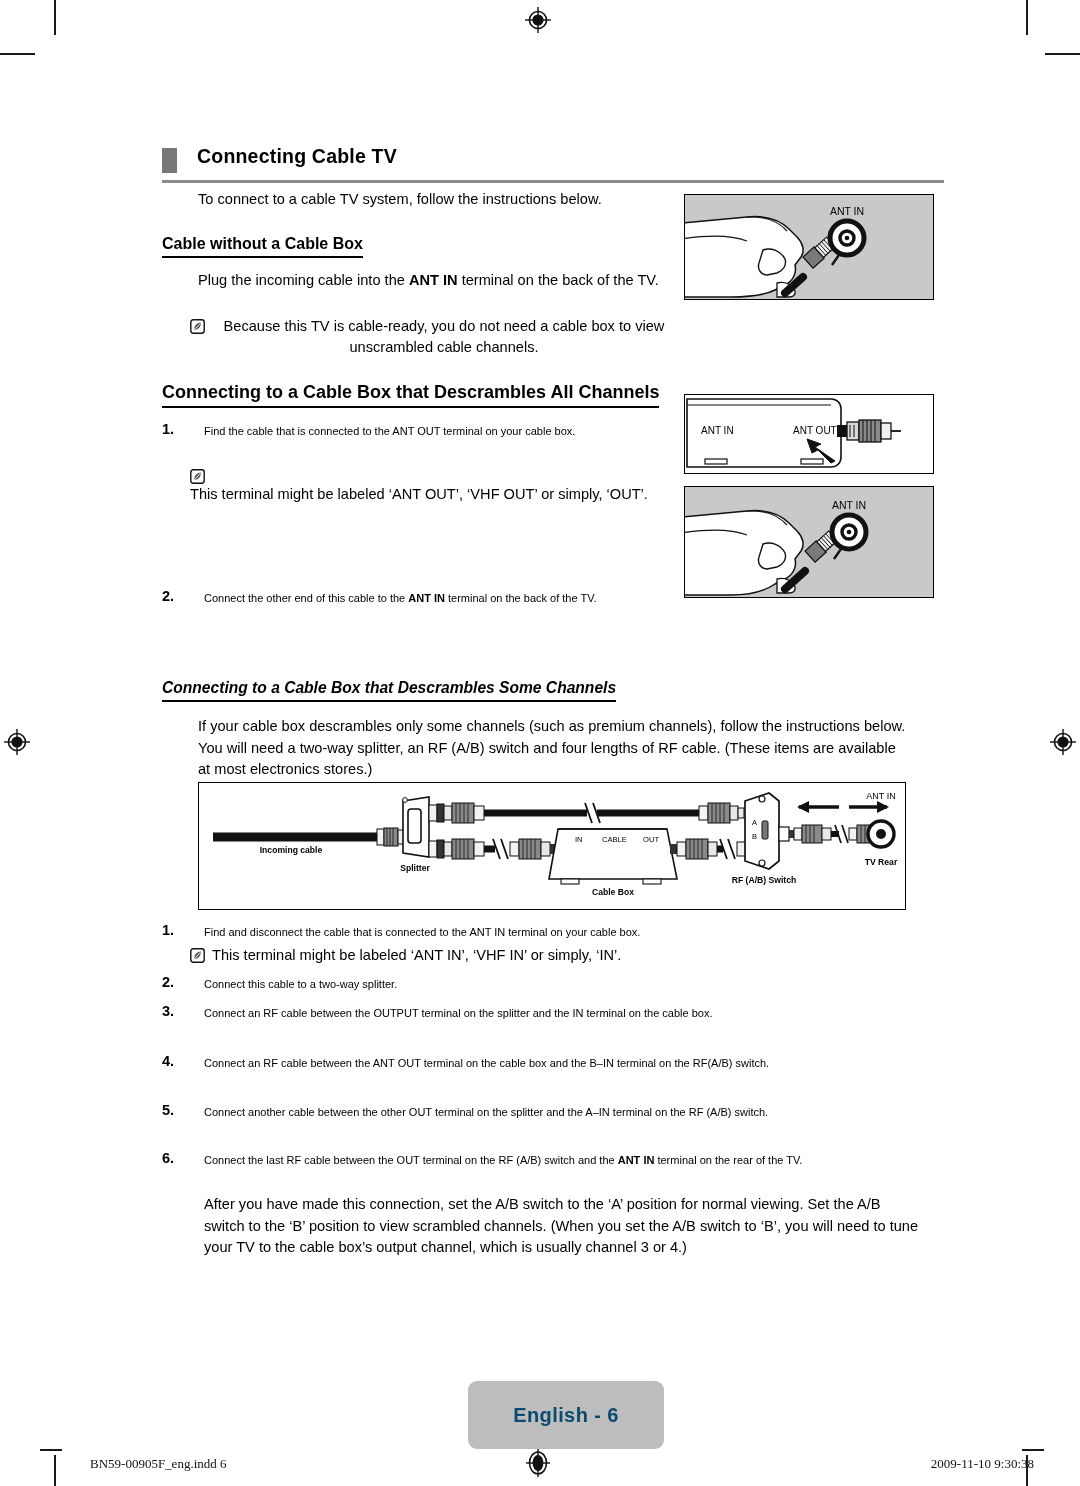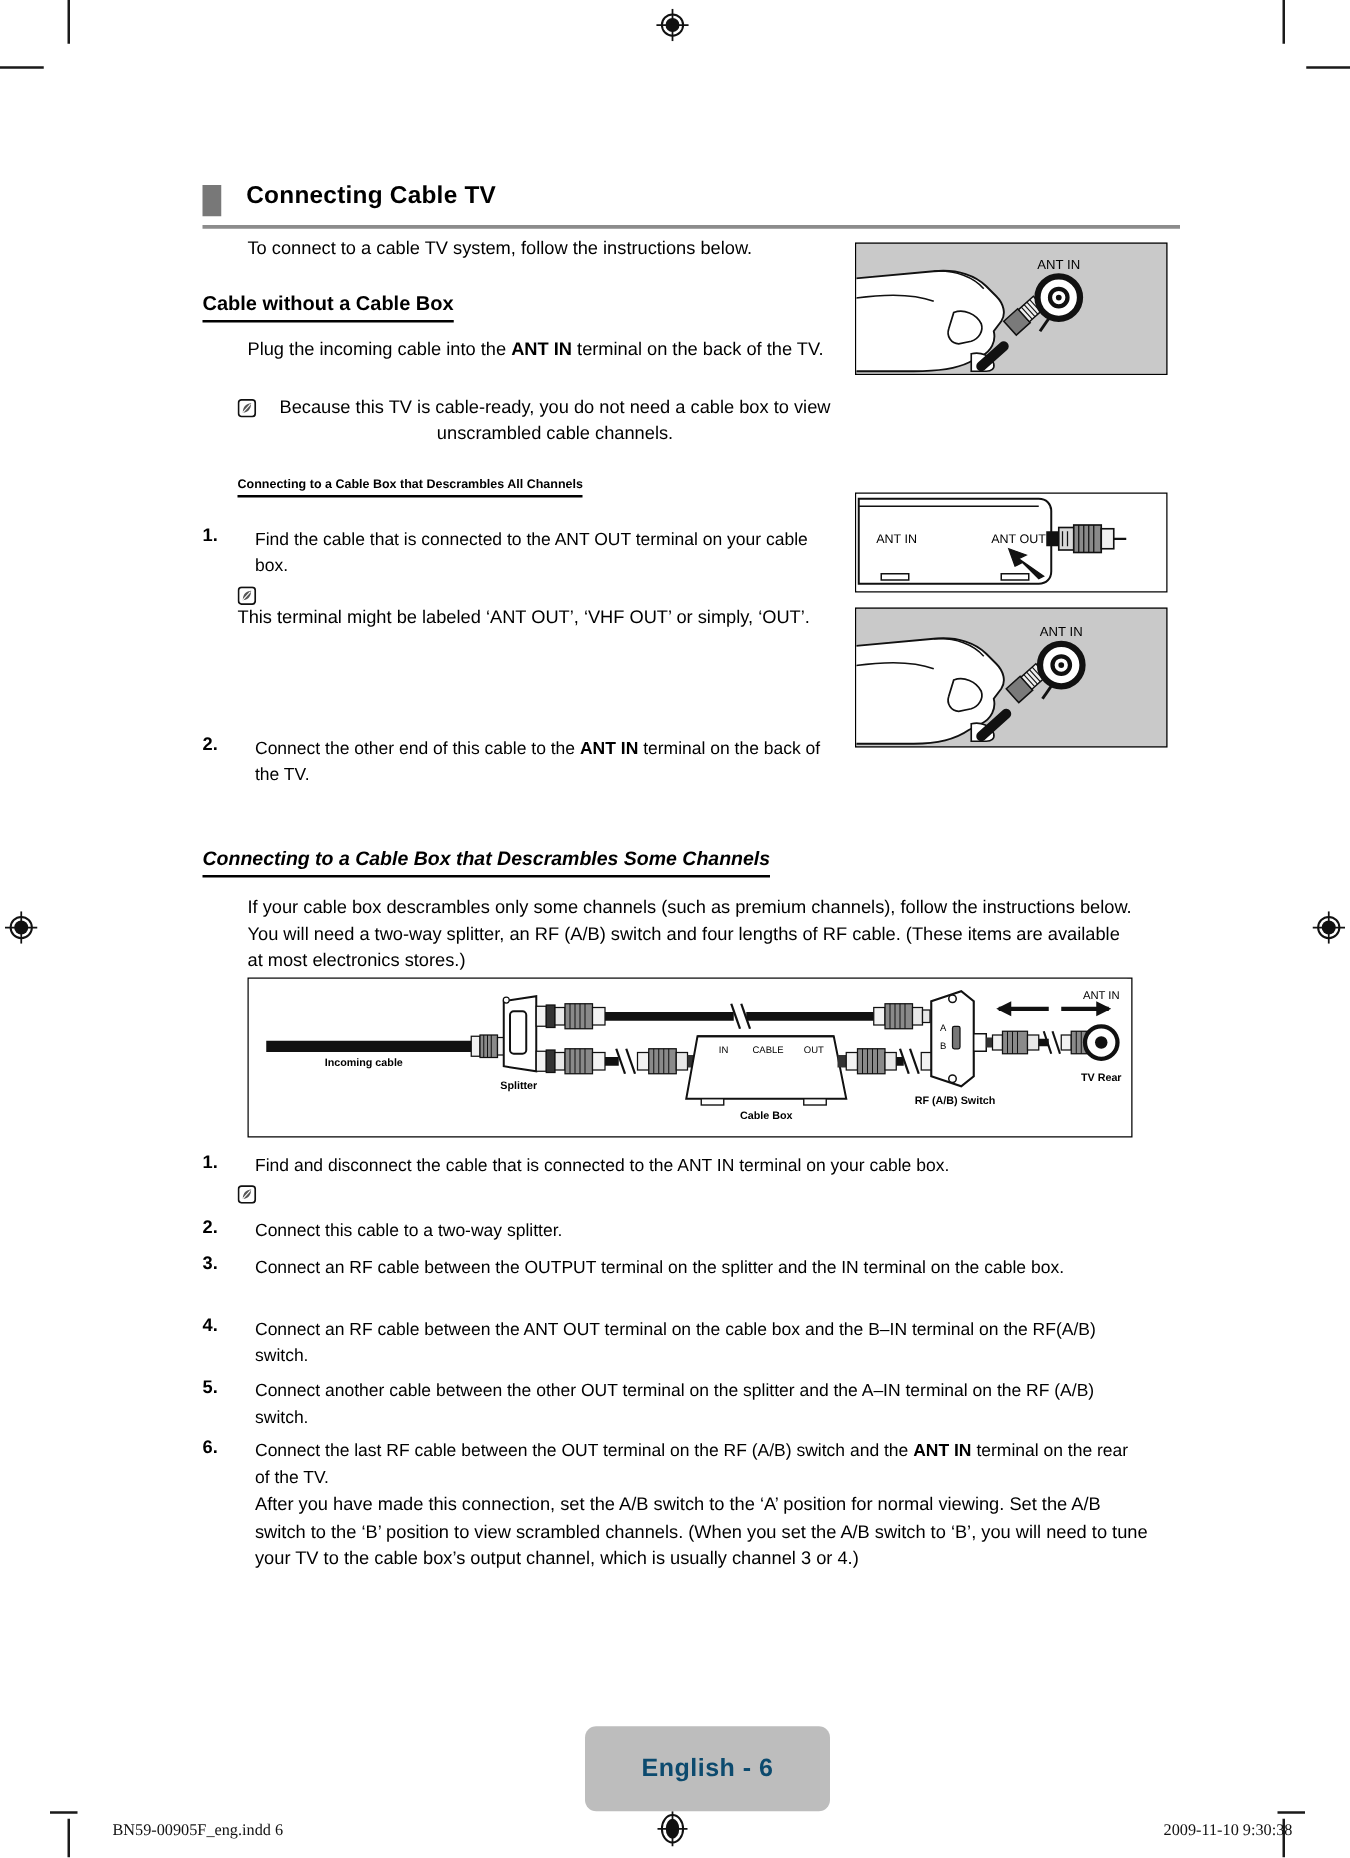--- a/index.html
+++ b/index.html
@@ -85,21 +85,21 @@
   .step .num {
     position: absolute;
     left: 0; top: 0;
     width: 26px;
     font-size: 14.6px;
     font-weight: bold;
     text-align: left;
   }
   .step .body {
     margin-left: 42px;
-    font-size: 14px;
+    font-size: 11px;
     line-height: 21px;
   }
   .step .body b { font-weight: bold; }
 
   
   .note { position: absolute; display: flex; align-items: flex-start; }
   .note .nicon {
     flex: 0 0 auto;
     width: 15px; height: 15px;
     margin-top: 3px;
@@ -230,21 +230,21 @@
     <span class="nicon">
       <svg width="15" height="15" viewBox="0 0 15 15">
         <rect x="0.8" y="0.8" width="13.4" height="13.4" rx="2.4" fill="none" stroke="#111" stroke-width="1.4"></rect>
         <path d="M4.2 11.1 C4.2 6.4 7.2 3.6 10.9 3.6 C10.9 8.3 8.0 11.1 4.2 11.1 Z" fill="#555"></path>
         <line x1="4.2" y1="11.1" x2="10.4" y2="4.3" stroke="#fff" stroke-width="0.9"></line>
       </svg>
     </span>
     <span class="ntext">Because this TV is cable-ready, you do not need a cable box to view unscrambled cable channels.</span>
   </div>
 
-  <div class="sub-head" style="left:150px; top:382px; font-size:10px;margin-left:28px;">Connecting to a Cable Box that Descrambles All Channels</div>
+  <div class="sub-head" style="left:150px; top:382px; font-size:18px;">Connecting to a Cable Box that Descrambles All Channels</div>
 
   <div class="step" style="left:150px; top:421px; width:500px;">
     <div class="num">1.</div>
     <div class="body">Find the cable that is connected to the ANT OUT terminal on your cable box.</div>
   </div>
 
   <div class="note" style="left:178px; top:466px; width:470px;flex-direction:column;">
     <span class="nicon">
       <svg width="15" height="15" viewBox="0 0 15 15">
         <rect x="0.8" y="0.8" width="13.4" height="13.4" rx="2.4" fill="none" stroke="#111" stroke-width="1.4"></rect>
@@ -270,20 +270,21 @@
   </div>
 
   <div class="note" style="left:178px; top:945px; width:640px;">
     <span class="nicon">
       <svg width="15" height="15" viewBox="0 0 15 15">
         <rect x="0.8" y="0.8" width="13.4" height="13.4" rx="2.4" fill="none" stroke="#111" stroke-width="1.4"></rect>
         <path d="M4.2 11.1 C4.2 6.4 7.2 3.6 10.9 3.6 C10.9 8.3 8.0 11.1 4.2 11.1 Z" fill="#555"></path>
         <line x1="4.2" y1="11.1" x2="10.4" y2="4.3" stroke="#fff" stroke-width="0.9"></line>
       </svg>
     </span>
+    <span class="ntext">This terminal might be labeled ‘ANT IN’, ‘VHF IN’ or simply, ‘IN’.</span>
   </div>
 
   <div class="step" style="left:150px; top:974px; width:752px;">
     <div class="num">2.</div>
     <div class="body">Connect this cable to a two-way splitter.</div>
   </div>
 
   <div class="step" style="left:150px; top:1003px; width:752px;">
     <div class="num">3.</div>
     <div class="body">Connect an RF cable between the OUTPUT terminal on the splitter and the IN terminal on  the cable box.</div>

